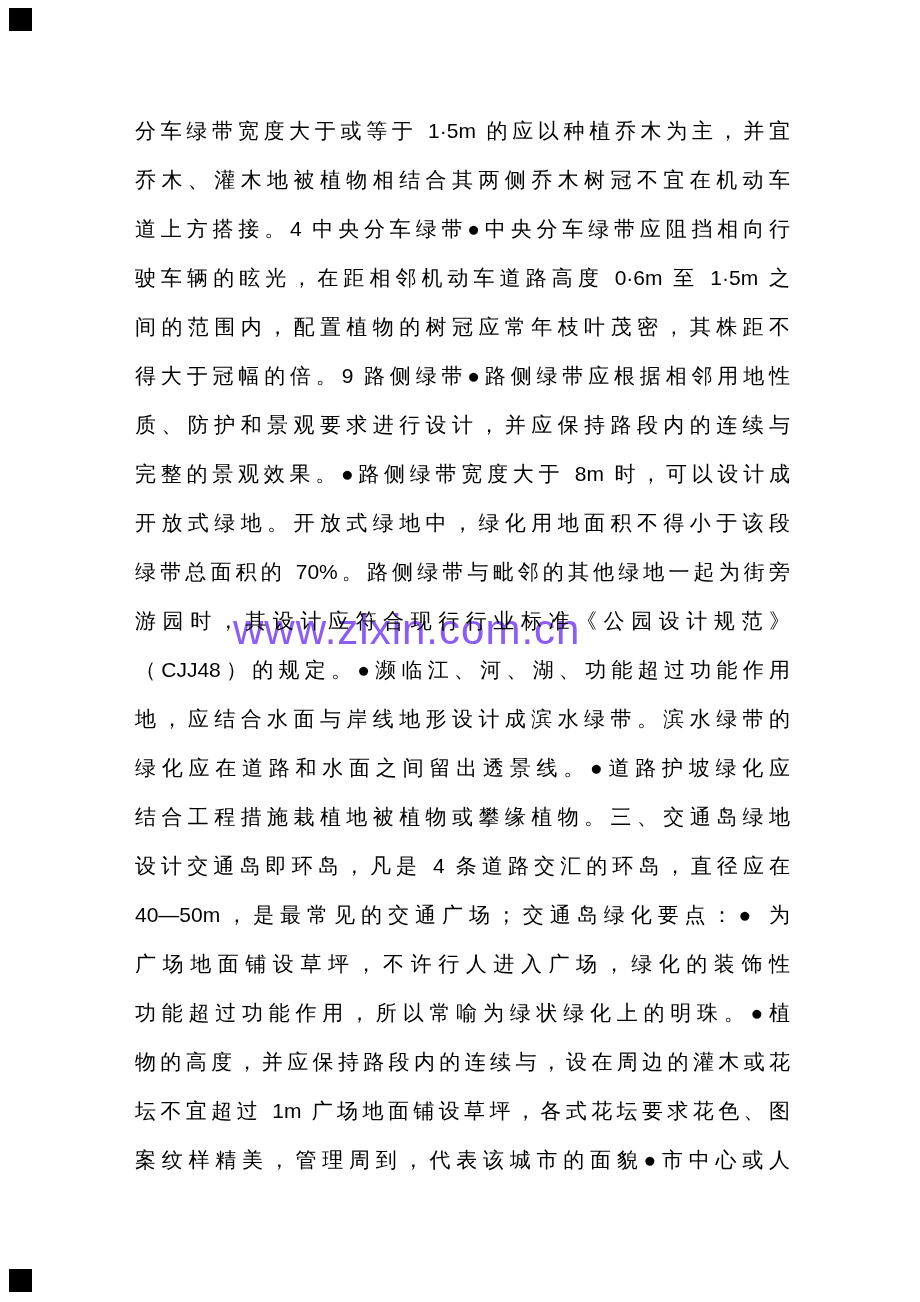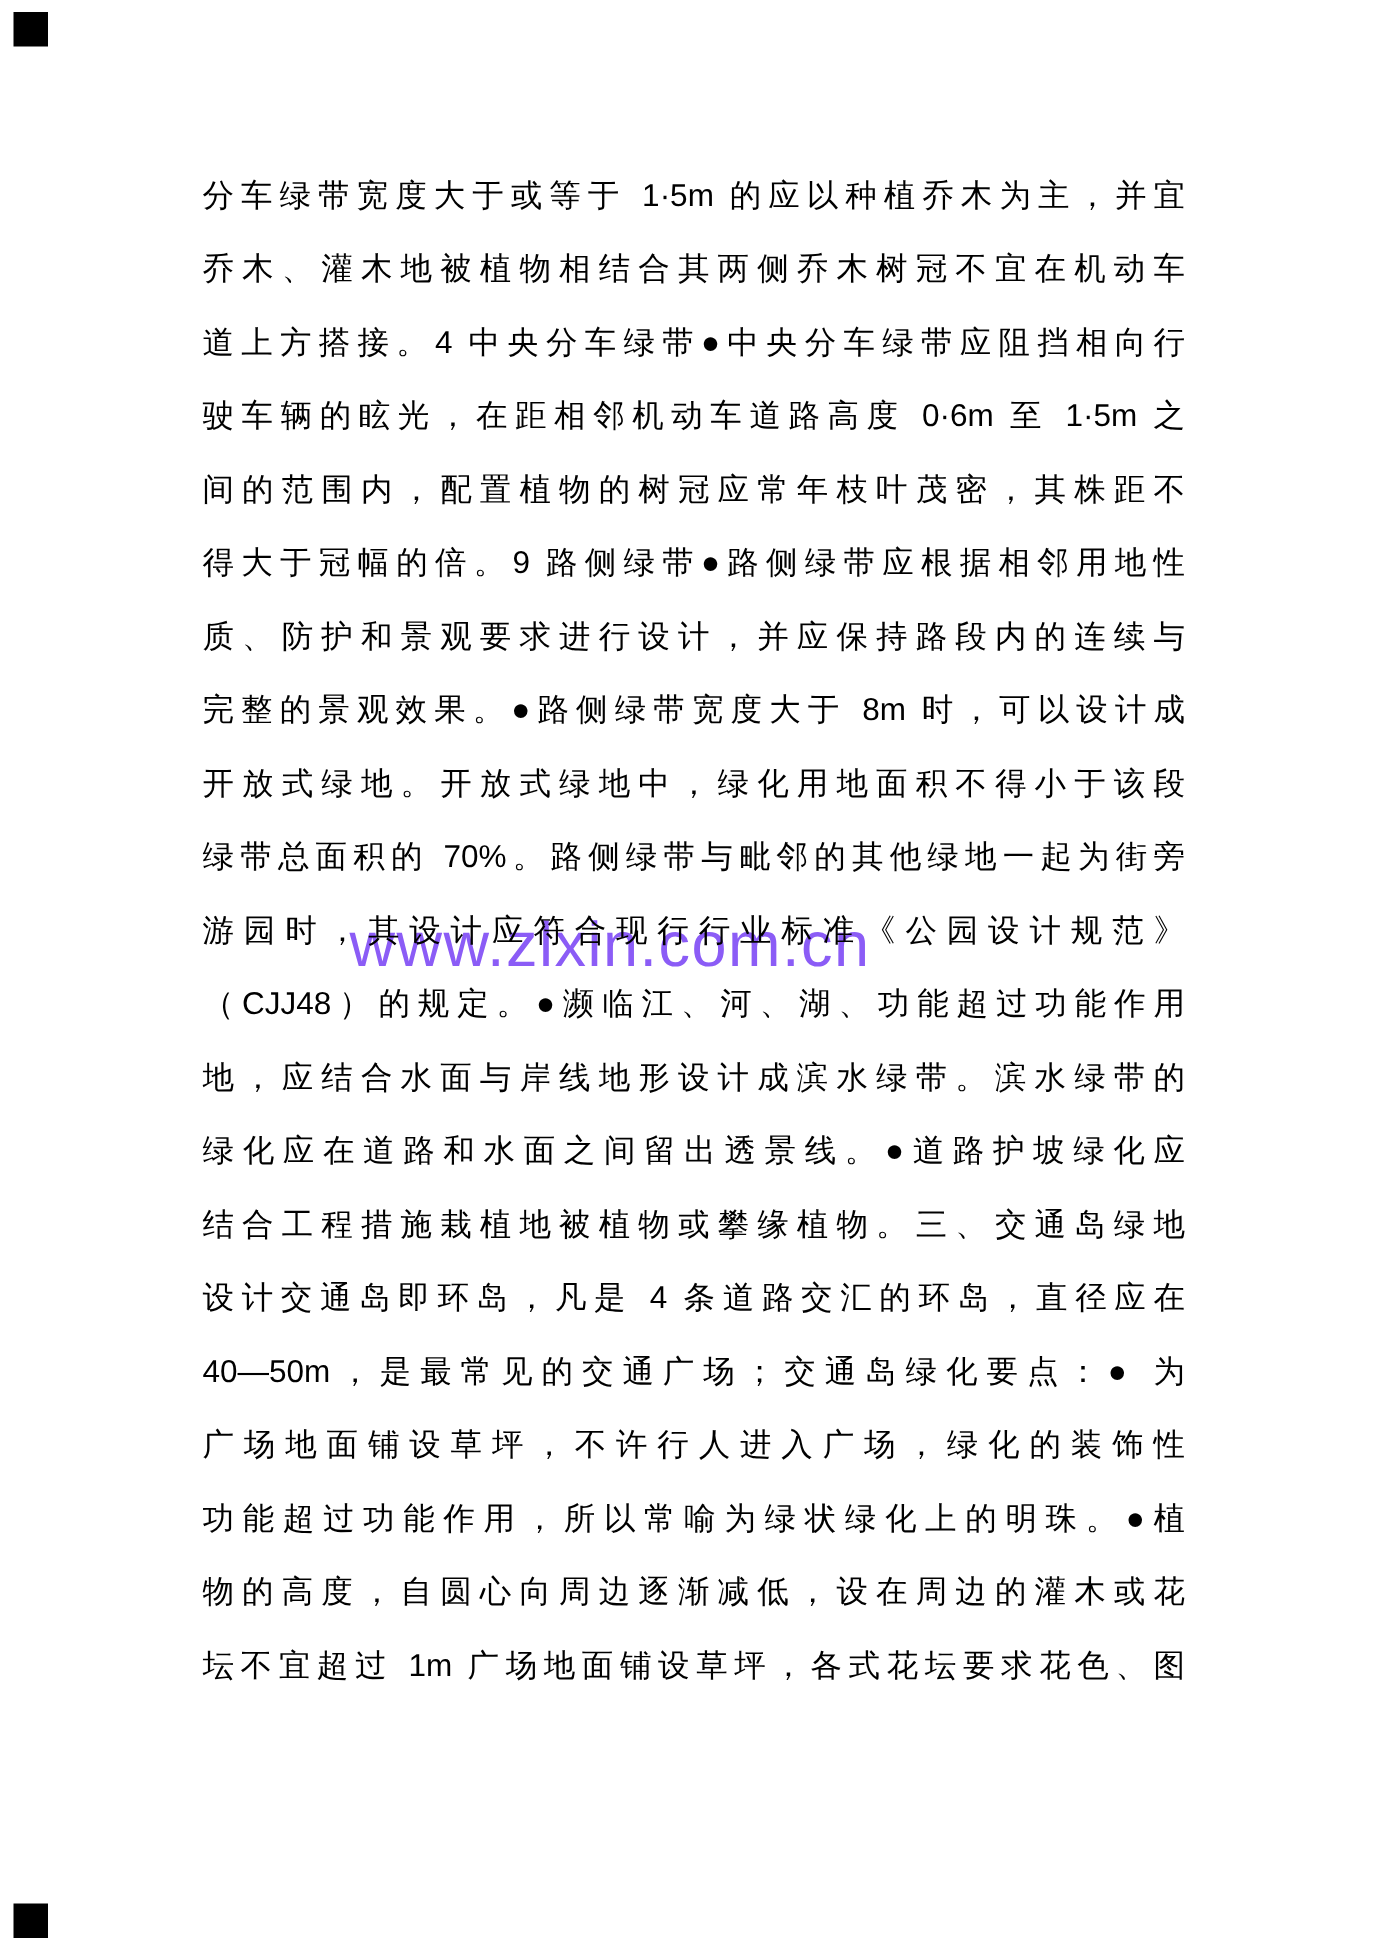--- a/index.html
+++ b/index.html
@@ -74,15 +74,16 @@
   <div class="doc-line">绿带总面积的 70%。路侧绿带与毗邻的其他绿地一起为街旁</div>
   <div class="doc-line">游园时，其设计应符合现行行业标准《公园设计规范》</div>
   <div class="doc-line">（CJJ48）的规定。●濒临江、河、湖、功能超过功能作用</div>
   <div class="doc-line">地，应结合水面与岸线地形设计成滨水绿带。滨水绿带的</div>
   <div class="doc-line">绿化应在道路和水面之间留出透景线。●道路护坡绿化应</div>
   <div class="doc-line">结合工程措施栽植地被植物或攀缘植物。三、交通岛绿地</div>
   <div class="doc-line">设计交通岛即环岛，凡是 4 条道路交汇的环岛，直径应在</div>
   <div class="doc-line">40—50m，是最常见的交通广场；交通岛绿化要点：●  为</div>
   <div class="doc-line">广场地面铺设草坪，不许行人进入广场，绿化的装饰性</div>
   <div class="doc-line">功能超过功能作用，所以常喻为绿状绿化上的明珠。●植</div>
-  <div class="doc-line">物的高度，自圆心向周边逐渐减低，设在周边的灌木或花</div>
+  <div class="doc-line">物的高度，并应保持路段内的连续与，设在周边的灌木或花</div>
   <div class="doc-line">坛不宜超过 1m 广场地面铺设草坪，各式花坛要求花色、图</div>
+  <div class="doc-line">案纹样精美，管理周到，代表该城市的面貌●市中心或人</div>
 </div>
 
 </body></html>

